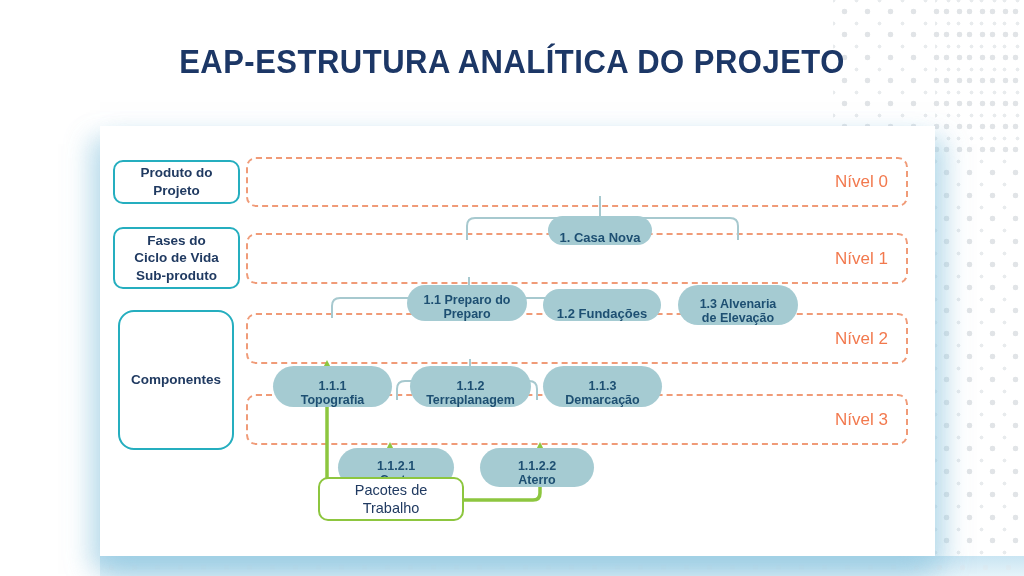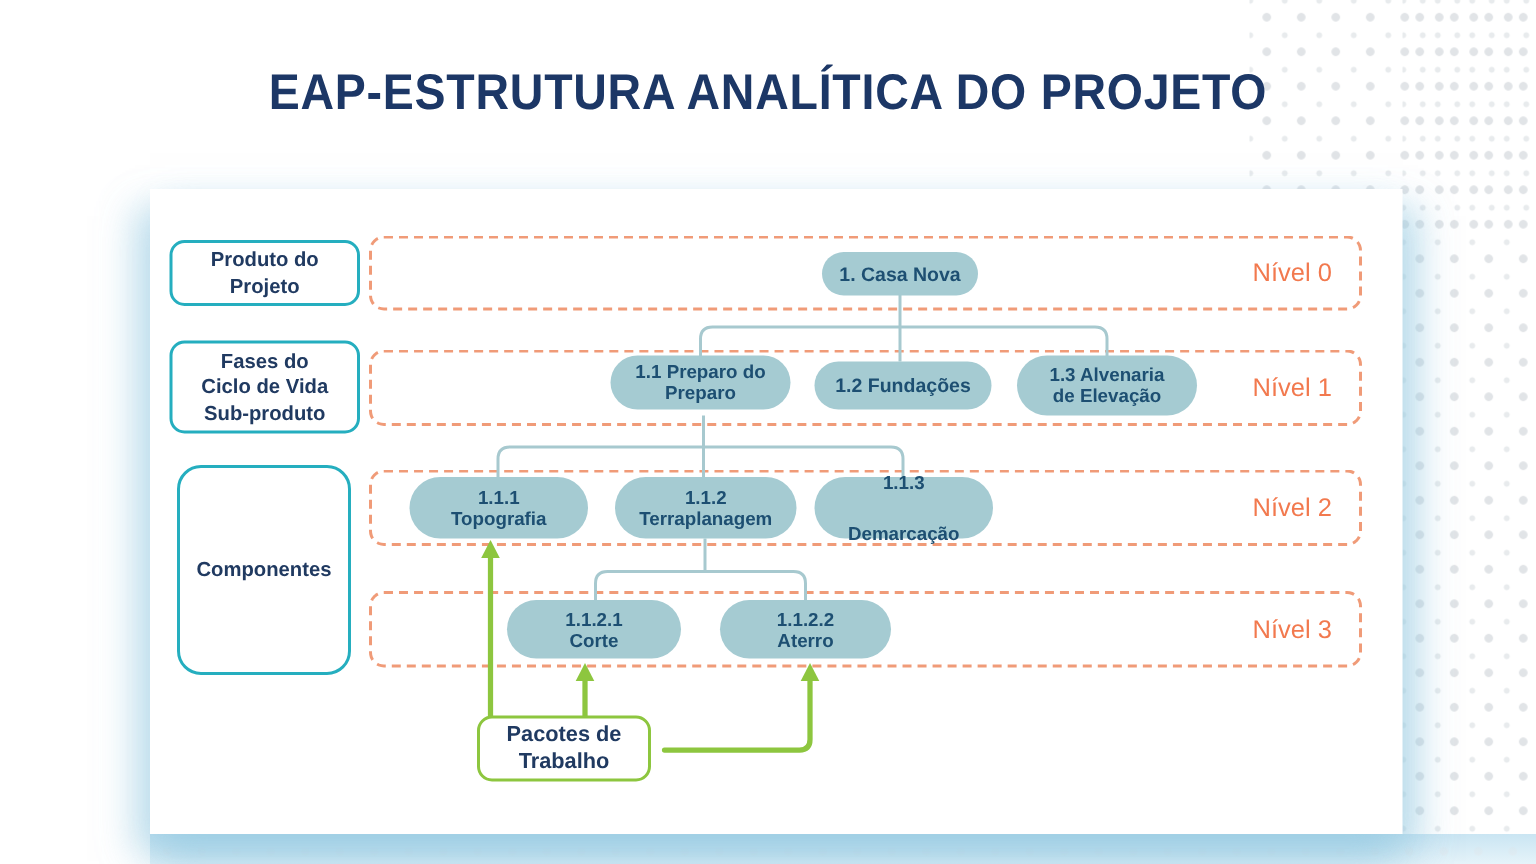--- a/index.html
+++ b/index.html
@@ -44,38 +44,38 @@
   
   .legend-box { position:absolute; background:#ffffff; border:2.4px solid #25aebf; border-radius:10px; z-index:4;
     display:flex; flex-direction:column; align-items:center; justify-content:center;
     color:#203a61; font-weight:bold; font-size:13.5px; line-height:1.3; text-align:right; }
   .legend-product   { left:113px; top:160px; width:127px; height:44px; }
   .legend-phases    { left:113px; top:227px; width:127px; height:62px; }
   .legend-components{ left:118px; top:310px; width:116px; height:140px; border-radius:16px; }
 
   
   .pill { position:absolute; background:#a5cbd2; border-radius:999px; z-index:4;
-    display:flex; flex-direction:column; align-items:center; justify-content:center;
-    color:#1d4f72; font-weight:bold; font-size:12.5px; line-height:14px; text-align:center; }
+    display:flex; flex-direction:column; align-items:center; justify-content:flex-end;
+    color:#1d4f72; font-weight:bold; font-size:12.5px; line-height:14px; text-align:center;margin-top:48px; }
   .pill span { display:block; }
   .n-root   { left:548px; top:168px; width:104px; height:29px; font-size:13px; }
   .n1-1     { left:407px; top:237px; width:120px; height:36px; }
   .n1-2     { left:543px; top:241px; width:118px; height:32px; font-size:13px; }
   .n1-3     { left:678px; top:237px; width:120px; height:40px; }
   .n1-1-1   { left:273px; top:318px; width:119px; height:41px; }
   .n1-1-2   { left:410px; top:318px; width:121px; height:41px; }
-  .n1-1-3   { left:543px; top:318px; width:119px; height:41px;gap:20px; }
+  .n1-1-3   { left:543px; top:318px; width:119px; height:41px; }
   .n1-1-2-1 { left:338px; top:400px; width:116px; height:39px; }
   .n1-1-2-2 { left:480px; top:400px; width:114px; height:39px; }
 
   
-  .wp-box { position:absolute; left:318px; top:477px; width:116px; height:44px; background:#ffffff;
+  .wp-box { position:absolute; left:318px; top:477px; width:146px; height:44px; background:#ffffff;
     border:2.6px solid #8dc63f; border-radius:10px; z-index:4;
     display:flex; flex-direction:column; align-items:center; justify-content:center;
-    color:#203a61; font-weight:bold; font-size:14.5px; line-height:1.25; text-align:center; }
+    color:#203a61; font-weight:normal; font-size:14.5px; line-height:1.25; text-align:center; }
 
   .connector-svg { position:absolute; left:0; top:0; width:1024px; height:576px; z-index:3; pointer-events:none; }
 </style>
 </head>
 <body>
 
 <div class="page">
 
   <div class="dots dots-tr"></div>
   <div class="dots dots-right"></div>

